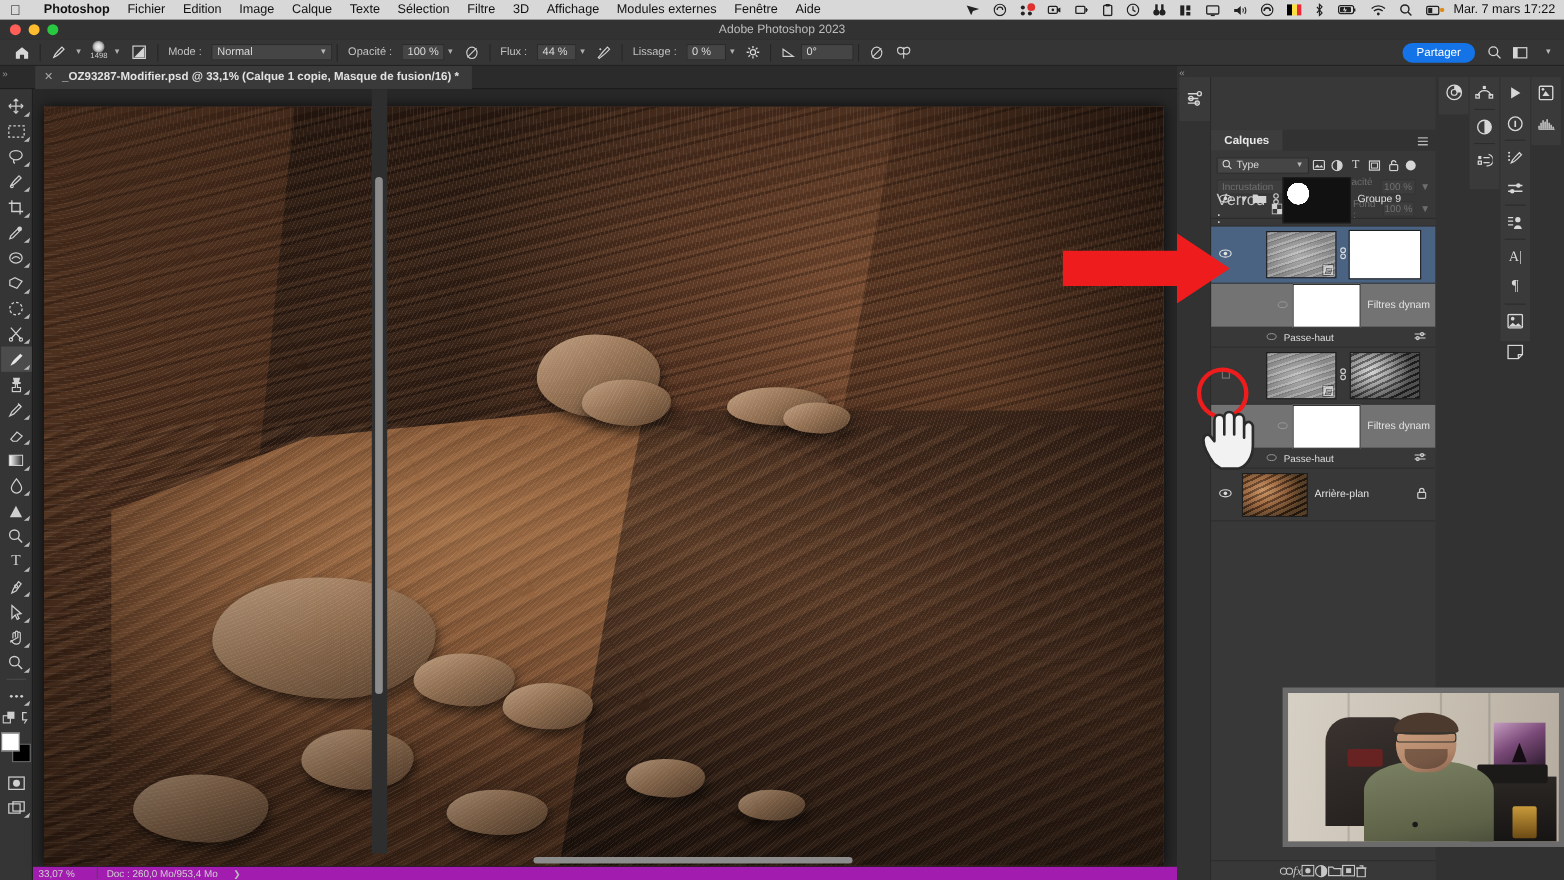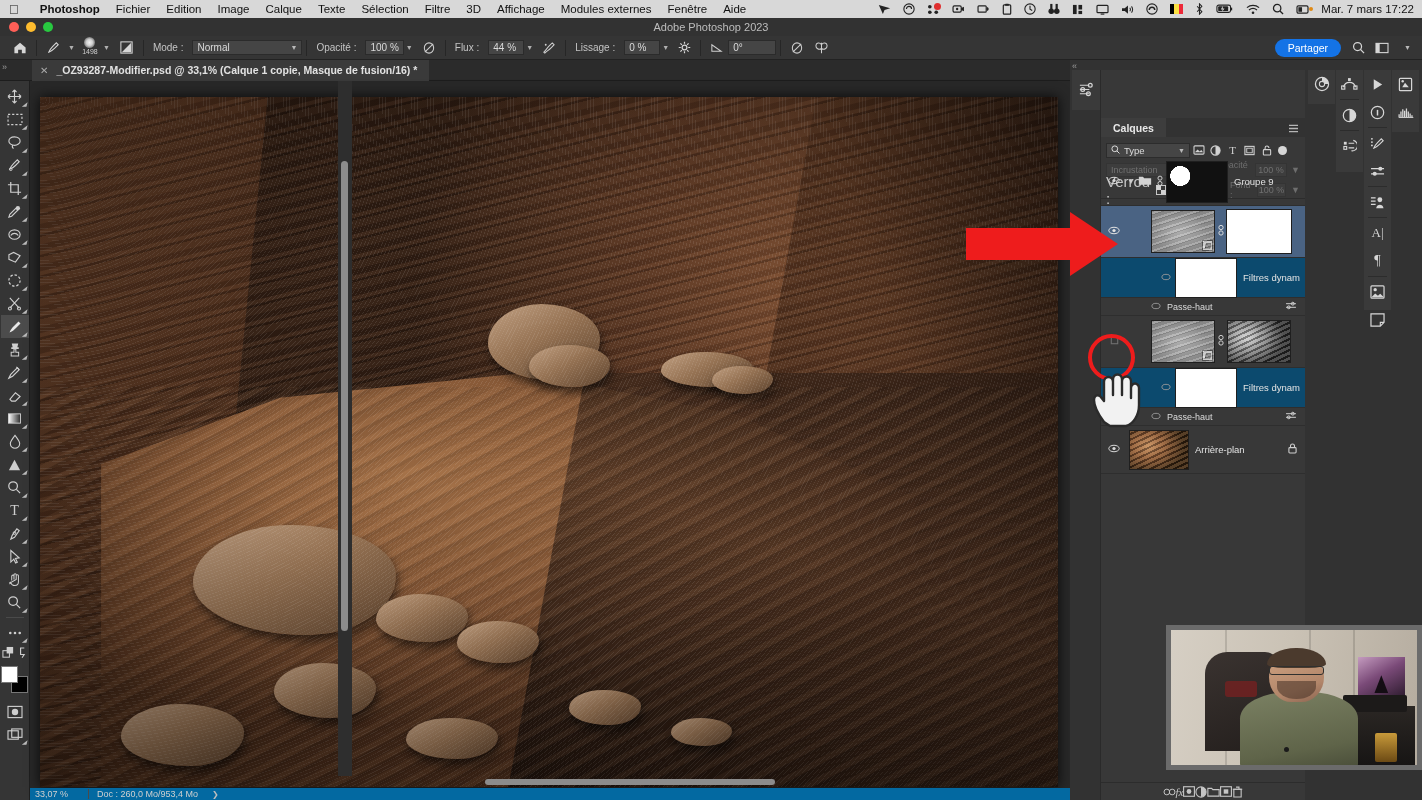--- a/index.html
+++ b/index.html
@@ -174,21 +174,21 @@
   
   .vscroll { position:absolute; right:4px; top:80px; width:7px; height:470px;
      background:#8c8c8c; border-radius:4px; }
   .vtrack { position:absolute; right:0; top:0; width:14px; bottom:12px; background:#2e2e2e; }
   .hscroll { position:absolute; left:455px; bottom:3px; width:290px; height:6px;
      background:#8c8c8c; border-radius:4px; }
 
   
   .statusbar {
     position:absolute; left:30px; bottom:0; width:1040px; height:12px;
-    background:#0369a1; display:flex; align-items:center; font-size:9px; color:#cfcfcf;
+    background:#a21caf; display:flex; align-items:center; font-size:9px; color:#cfcfcf;
   }
   .statusbar .z { padding-left:5px; width:58px; }
   .statusbar .doc { border-left:1px solid #4a4a4a; padding-left:8px; }
   .statusbar .arr { margin-left:14px; font-size:8px; color:#bdbdbd; }
 
   
   .dockzone { position:absolute; left:1070px; top:60px; width:352px; bottom:0; background:#323232; }
   .dock-collapse { position:absolute; left:1072px; top:61px; font-size:9px; color:#9a9a9a; }
 
   .iconcol {
@@ -272,21 +272,21 @@
     content:""; position:absolute; inset:0;
     background:repeating-linear-gradient(-25deg, rgba(0,0,0,.30) 0 2px, rgba(255,205,150,.18) 2px 5px);
   }
   .smartbadge { position:absolute; right:1px; bottom:1px; width:11px;height:11px;
      background:#d8d8d8; color:#222; font-size:7px; display:flex; align-items:center; justify-content:center;
      border:1px solid #555;}
   .linkico { width:12px; color:#cfcfcf; font-size:9px; text-align:center; }
   .lname { font-size:9.5px; color:#e2e2e2; margin-left:6px; white-space:nowrap; overflow:hidden; }
   .lock-r { margin-left:auto; margin-right:8px; color:#cfcfcf; font-size:10px; }
 
-  .subrow { position:relative; display:flex; align-items:center; height:40px; background:#0c4a6e;
+  .subrow { position:relative; display:flex; align-items:center; height:40px; background:#737373;
      border-bottom:1px solid #2e2e2e; }
   .subrow2 { position:relative; display:flex; align-items:center; height:18px; background:#383838;
      border-bottom:1px solid #2e2e2e; padding-left:50px; }
   .subrow2 .sname { font-size:9px; color:#dcdcdc; margin-left:6px; }
   .fxright { margin-left:auto; margin-right:8px; color:#cfcfcf; font-size:10px; }
 
   .panelbtns { position:absolute; left:0; right:0; bottom:0; height:18px; background:#383838;
      display:flex; align-items:center; justify-content:center; border-top:1px solid #2c2c2c; }
   .panelbtns .pb { color:#c6c6c6; font-size:10px; display:flex; align-items:center; }
 

